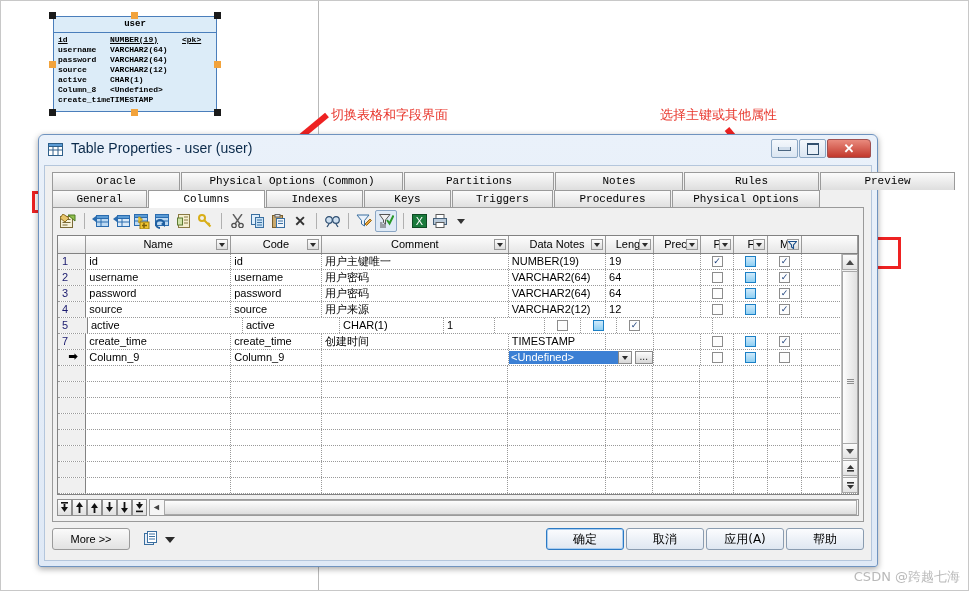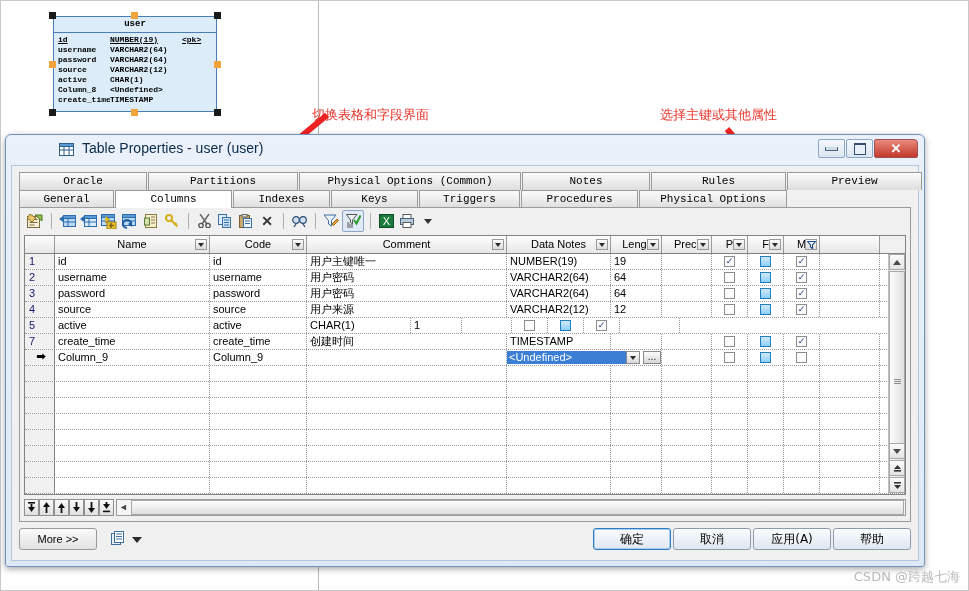--- a/index.html
+++ b/index.html
@@ -33,24 +33,24 @@
   .handle{position:absolute;width:7px;height:7px;background:#1a1a1a;}
   .handle.orange{background:#f2a33c;}
   .anno-cn{position:absolute;color:#e8352b;font-size:13px;white-space:nowrap;
         font-family:"DejaVu Sans",sans-serif;}
   svg.arrow{position:absolute;overflow:visible;pointer-events:none;}
 
   
   .redbox{position:absolute;border:3px solid #ee2222;box-sizing:border-box;}
 
   
-  #dialog{position:absolute;left:4px;top:133px;width:920px;height:433px;
+  #dialog{position:absolute;left:37px;top:133px;width:840px;height:433px;
      background:linear-gradient(#eaf1fa,#dfe9f6);
      border:1px solid #6f93bf;border-radius:6px 6px 3px 3px;
-     box-shadow:0 2px 6px rgba(0,0,0,.35);box-sizing:border-box;padding-left:44px;}
+     box-shadow:0 2px 6px rgba(0,0,0,.35);box-sizing:border-box;}
   #titlebar{height:30px;position:relative;}
   #title-icon{position:absolute;left:9px;top:7px;width:15px;height:15px;}
   #title-text{position:absolute;left:32px;top:5px;font-size:14px;color:#0b2a4a;
      font-family:"Liberation Sans",sans-serif;}
   #winbtns{position:absolute;right:6px;top:4px;display:flex;}
   .wbtn{width:27px;height:19px;margin-left:1px;border:1px solid #8ba7c4;
      background:linear-gradient(#f4f8fc,#dbe6f2);border-radius:2px;
      display:flex;align-items:center;justify-content:center;box-sizing:border-box;}
   .wbtn.close{width:44px;border:1px solid #a05050;
      background:linear-gradient(#e98a7d,#c2382c);border-radius:2px 4px 2px 2px;}
@@ -219,21 +219,21 @@
       <div class="handle orange" style="left:82px;top:0;"></div>
       <div class="handle" style="left:165px;top:0;"></div>
       <div class="handle orange" style="left:0;top:49px;"></div>
       <div class="handle orange" style="left:165px;top:49px;"></div>
       <div class="handle" style="left:0;top:97px;"></div>
       <div class="handle orange" style="left:82px;top:97px;"></div>
       <div class="handle" style="left:165px;top:97px;"></div>
     </div>
   </div>
 
-  <div class="anno-cn" style="left:311px;top:105px;">切换表格和字段界面</div>
+  <div class="anno-cn" style="left:330px;top:105px;">切换表格和字段界面</div>
   <svg class="arrow" style="left:222px;top:110px;" width="110" height="85">
     <line x1="104" y1="4" x2="22" y2="72" stroke="#ee2222" stroke-width="6"></line>
     <polygon points="6,84 30,58 26,82" fill="#ee2222"></polygon>
   </svg>
 
   <div class="anno-cn" style="left:659px;top:105px;">选择主键或其他属性</div>
   <svg class="arrow" style="left:720px;top:124px;" width="110" height="120">
     <line x1="6" y1="4" x2="86" y2="100" stroke="#ee2222" stroke-width="6"></line>
     <polygon points="100,116 74,94 96,92" fill="#ee2222"></polygon>
   </svg>
@@ -270,22 +270,22 @@
           <span class="glyph">✕</span>
         </div>
       </div>
     </div>
 
     <div id="dlg-body">
 
       <div id="tabs">
         <div class="tabrow" id="tabrow1">
             <div class="tab" style="width: 128px;">Oracle</div>
+            <div class="tab" style="width: 222px;">Physical Options (Common)</div>
             <div class="tab" style="width: 150px;">Partitions</div>
-            <div class="tab" style="width: 222px;">Physical Options (Common)</div>
             <div class="tab" style="width: 128px;">Notes</div>
             <div class="tab" style="width: 135px;">Rules</div>
             <div class="tab" style="width: 135px;">Preview</div>
           </div>
         <div class="tabrow" id="tabrow2">
             <div class="tab" style="width: 95px;">General</div>
             <div class="tab active" style="width: 117px;">Columns</div>
             <div class="tab" style="width: 97px;">Indexes</div>
             <div class="tab" style="width: 87px;">Keys</div>
             <div class="tab" style="width: 101px;">Triggers</div>

